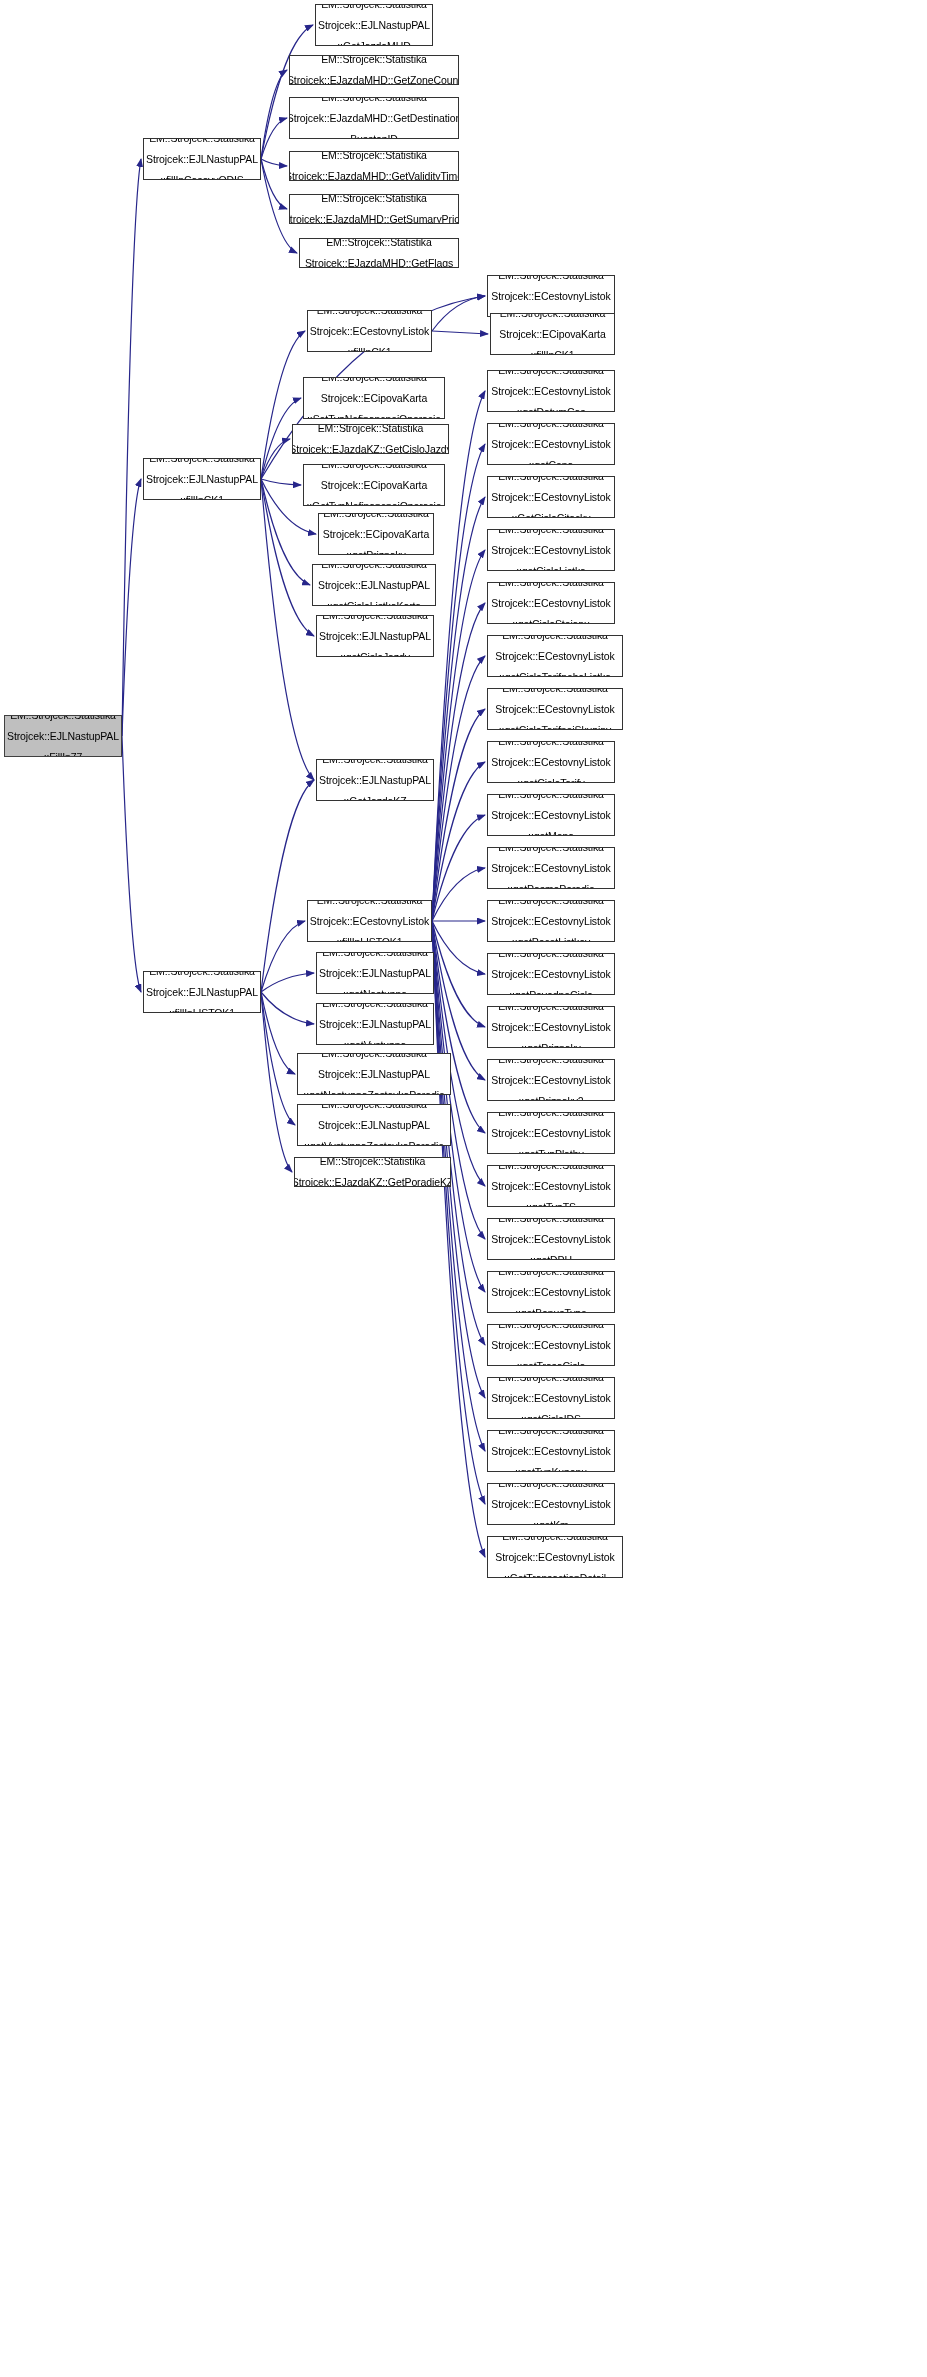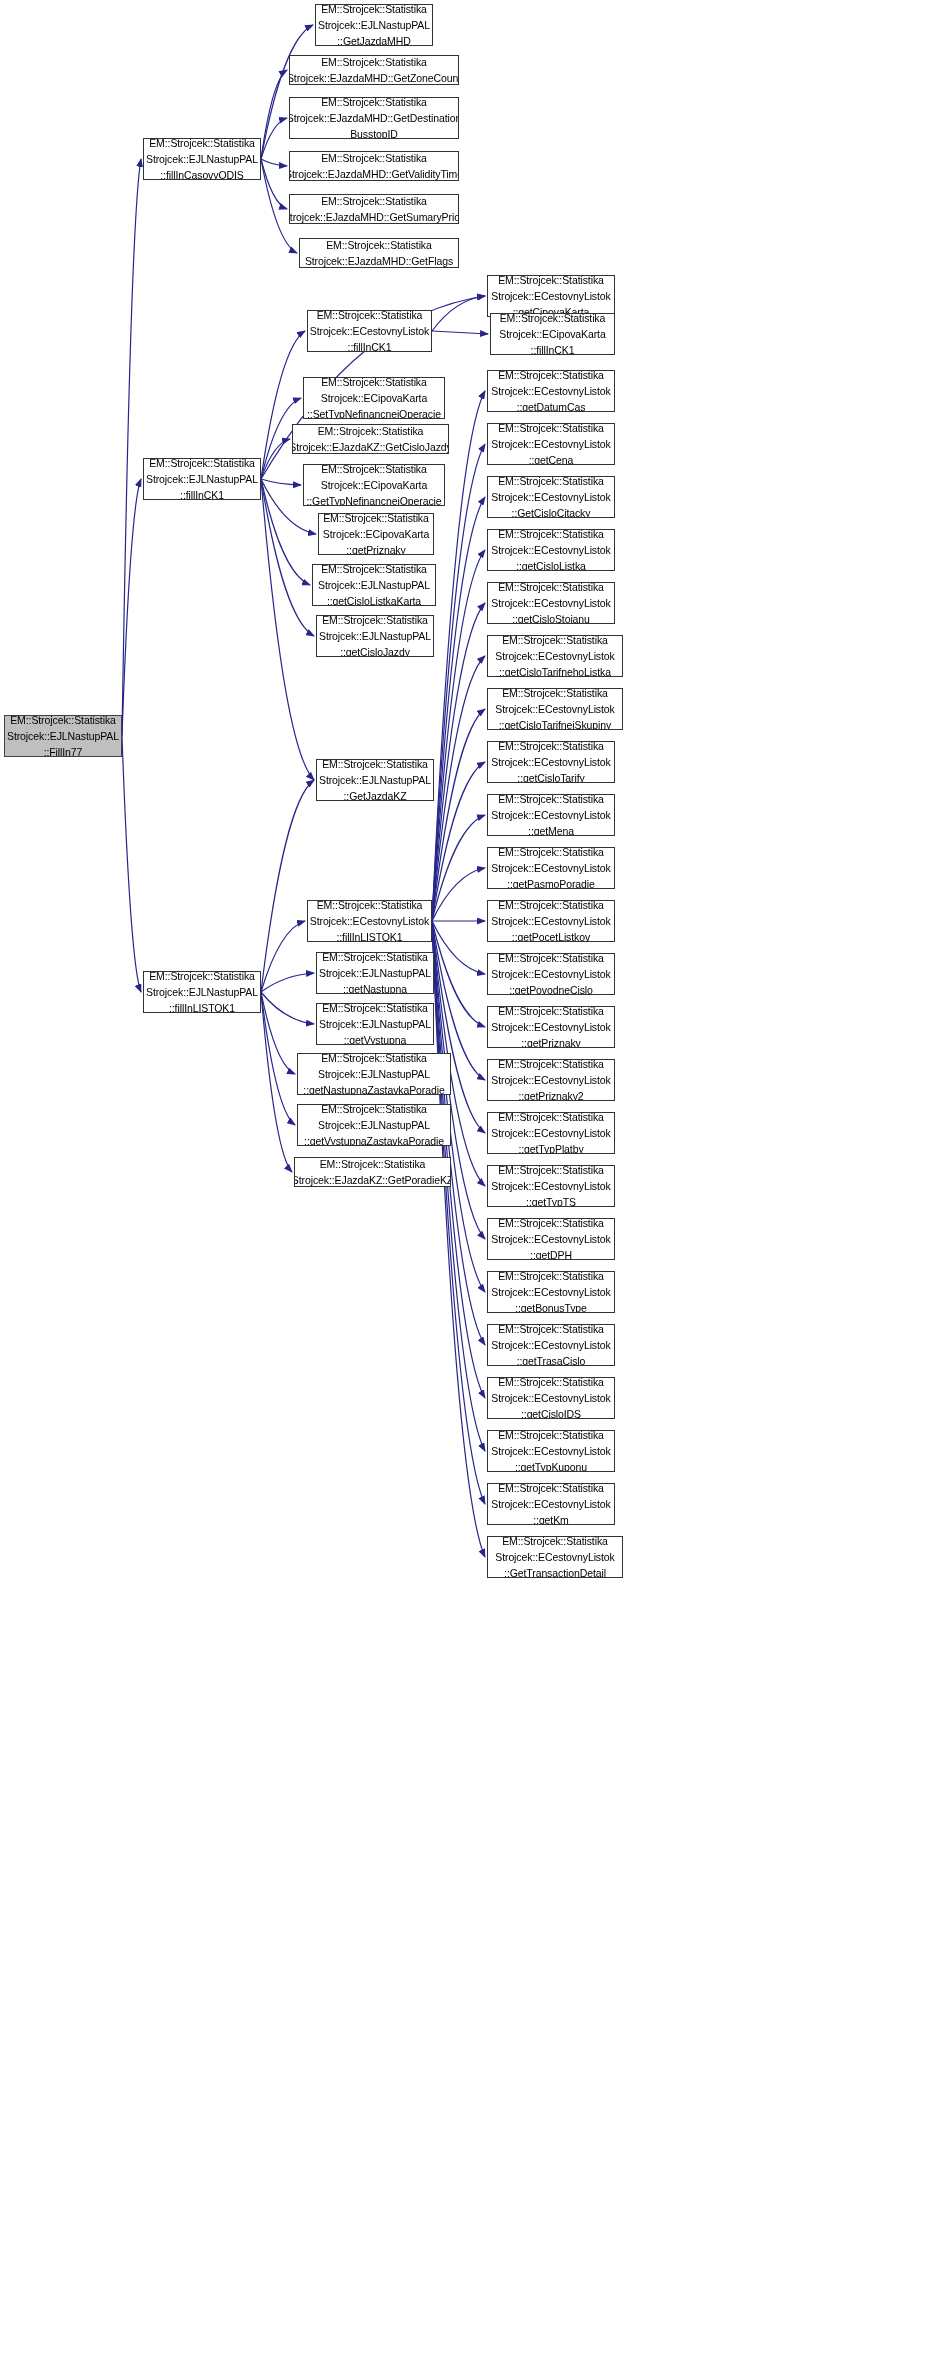--- a/index.html
+++ b/index.html
@@ -6,21 +6,21 @@
   body{font-family:"Liberation Sans","DejaVu Sans",sans-serif;}
   #graph{position:relative;width:927px;height:2377px;background:#fff;overflow:hidden;}
   #edges{position:absolute;left:0;top:0;width:927px;height:2377px;pointer-events:none;}
   .node{
     position:absolute;
     box-sizing:border-box;
     border:1px solid #333333;
     background:#ffffff;
     color:#000000;
     font-size:10.5px;
-    line-height:16px;
+    line-height:21px;
     text-align:center;
     display:flex;
     align-items:center;
     justify-content:center;
     white-space:pre-line;
     letter-spacing:-0.1px;
     overflow:hidden;
   }
   .node.root{
     background:#bfbfbf;

